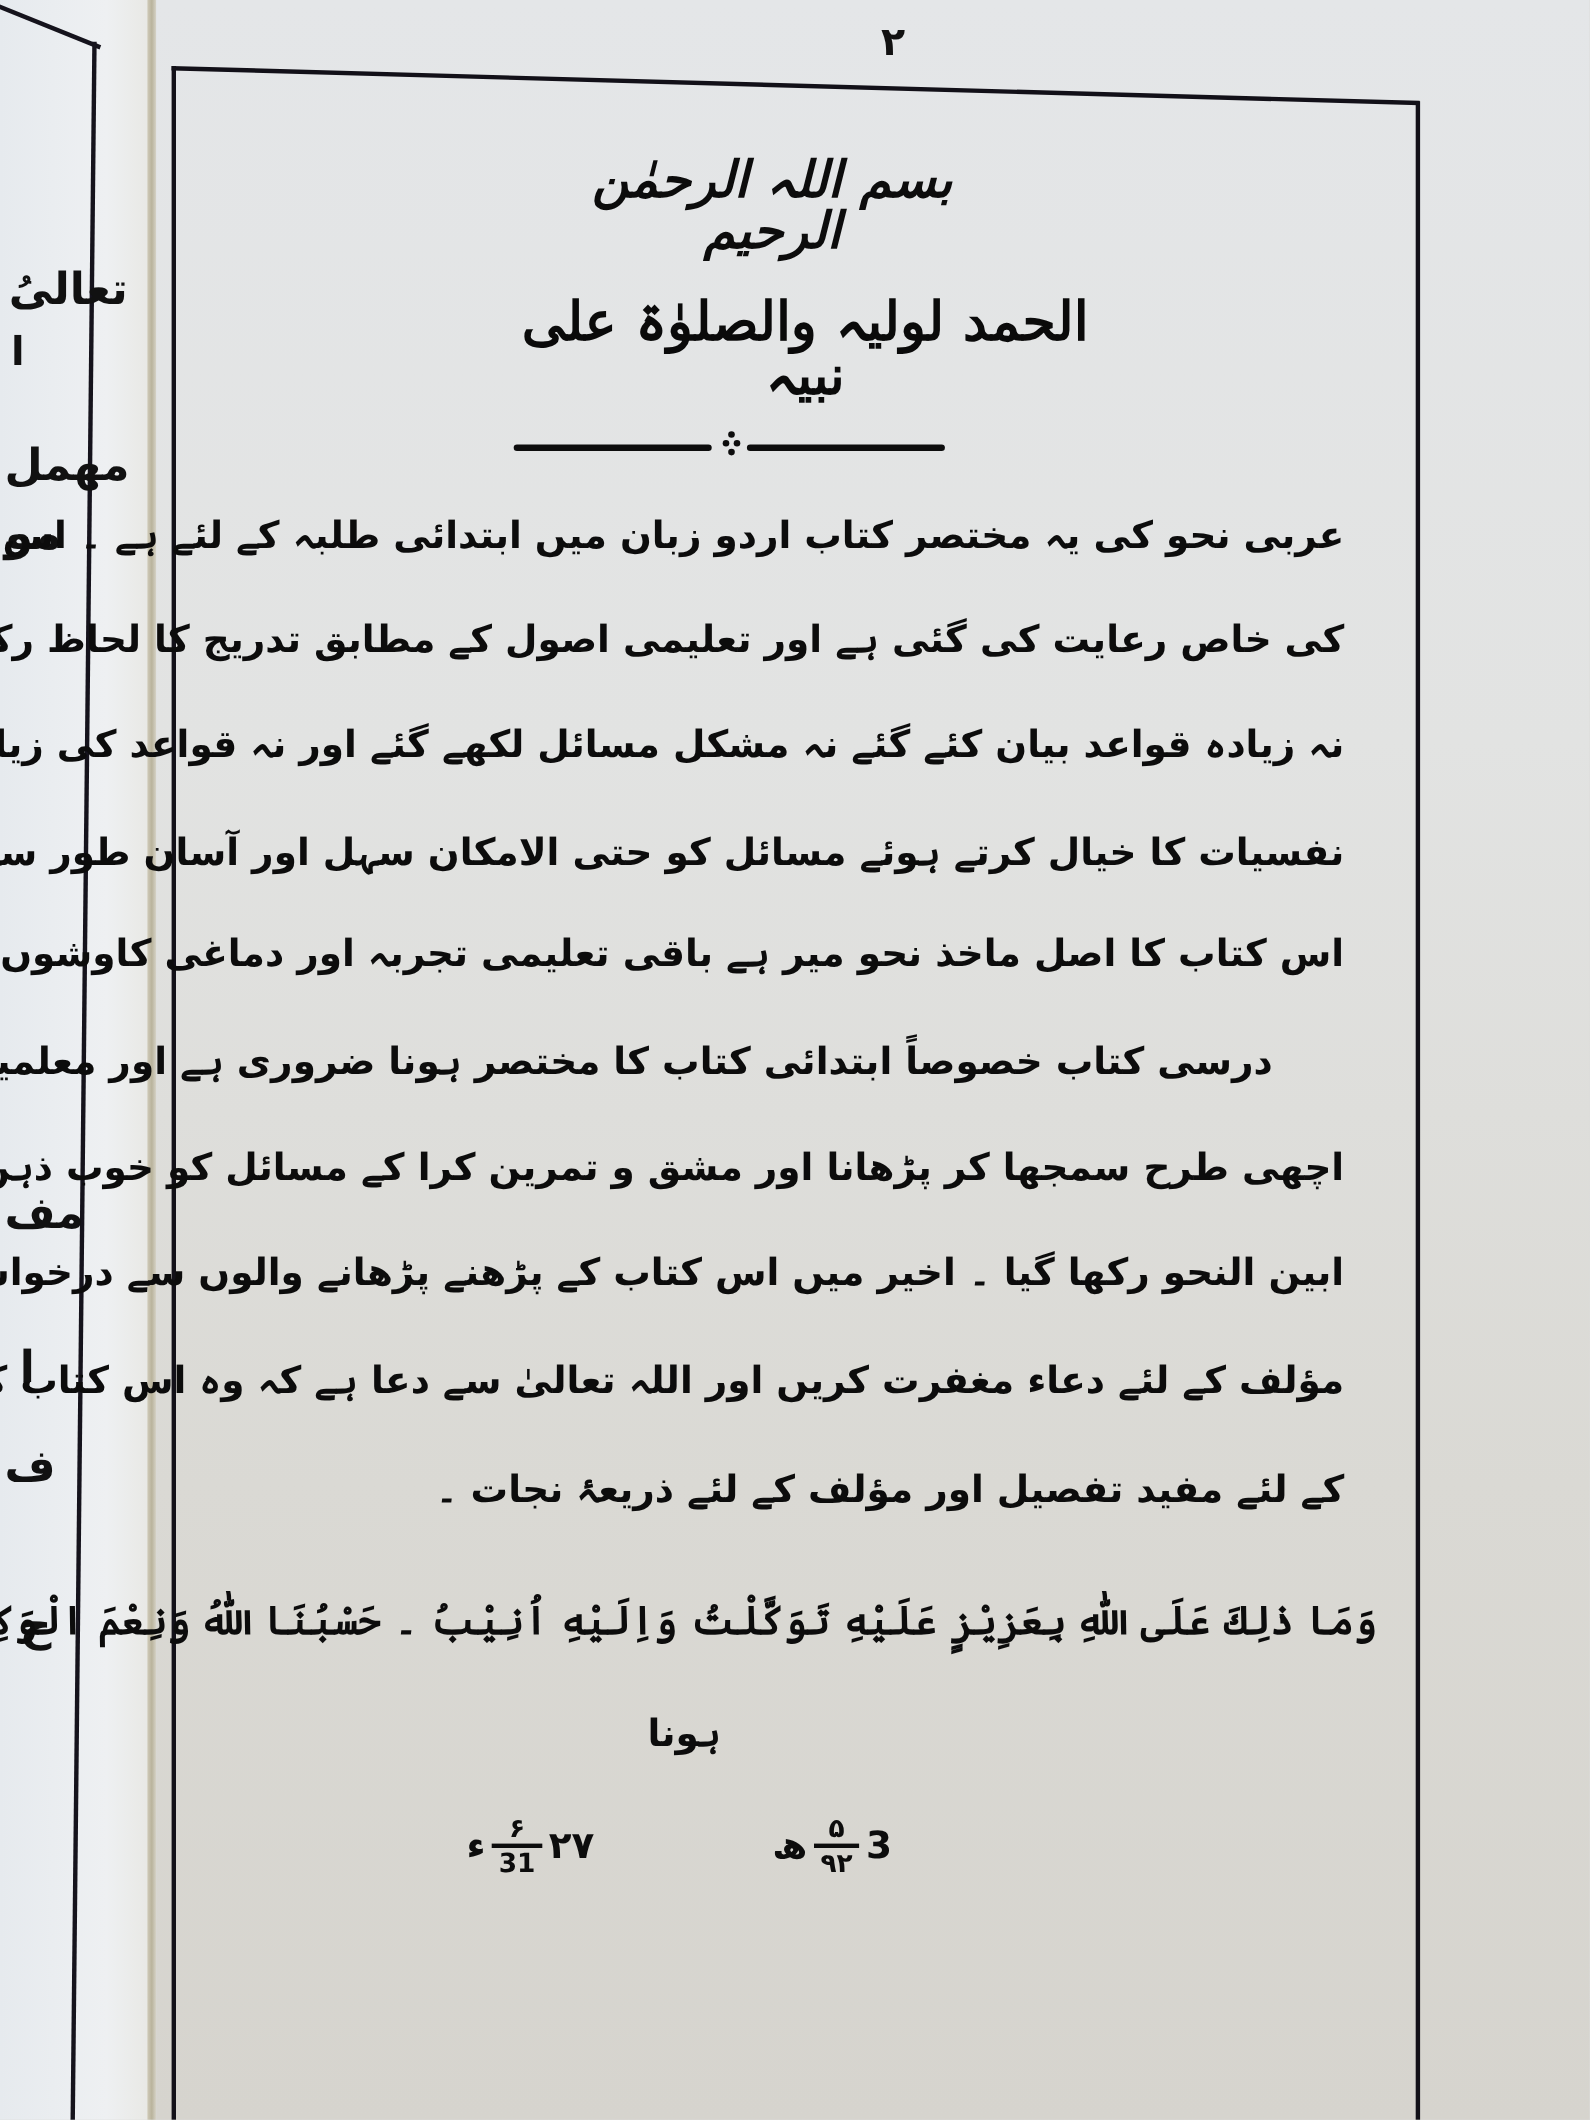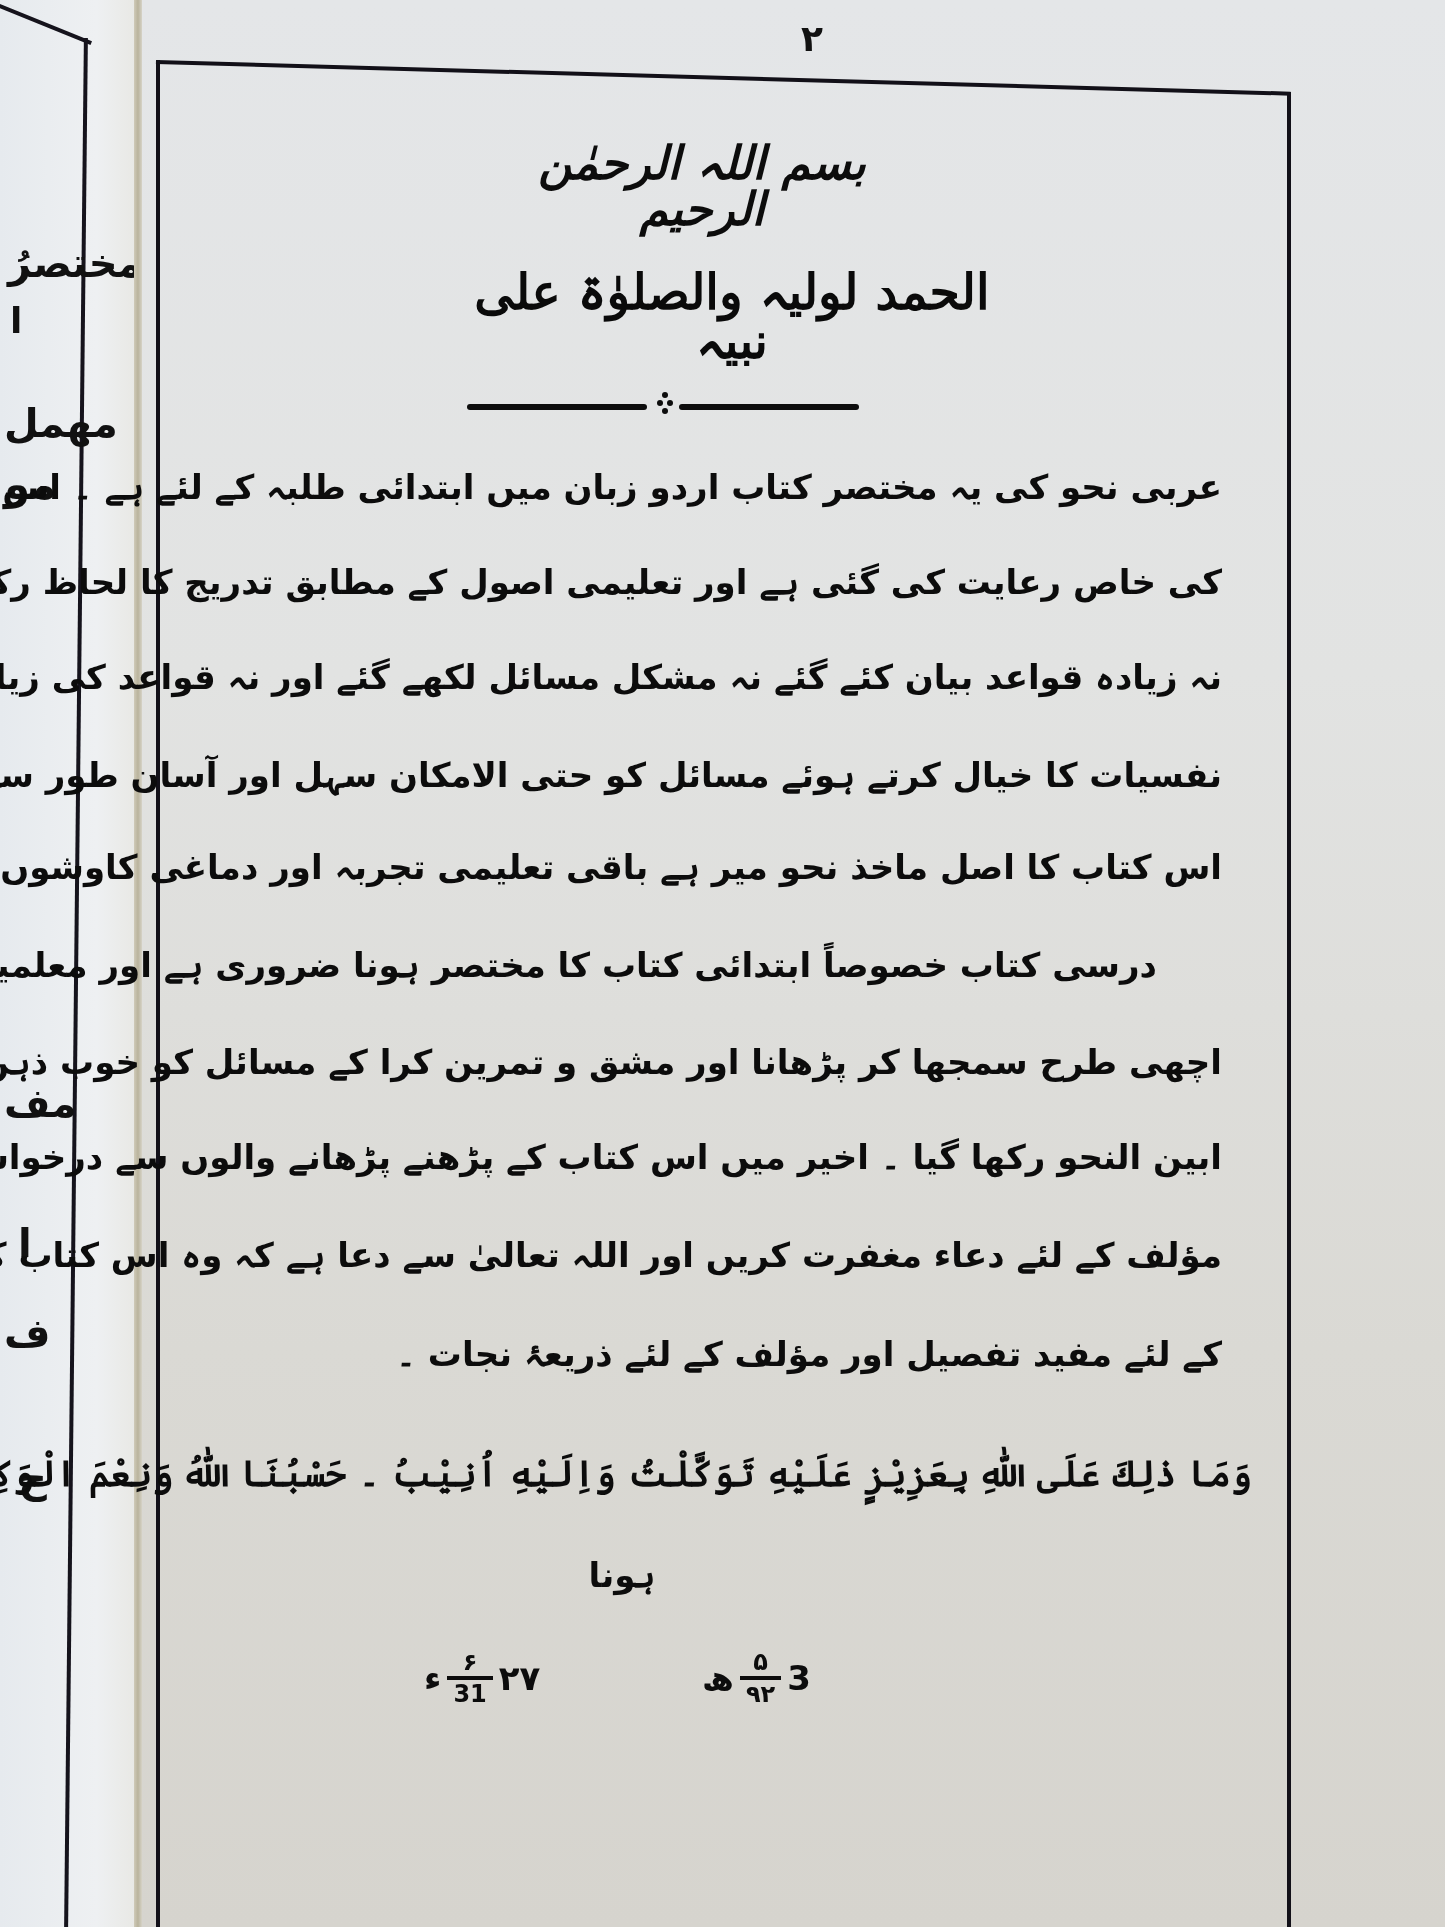--- a/index.html
+++ b/index.html
@@ -203,21 +203,21 @@
     .frac .num { padding: 0 6px 2px; }
     .frac .den { padding: 2px 6px 0; border-top: 4px solid #0c0c0c; }
   </style>
 </head>
 <body>
 
 <div class="left-page">
   <div class="left-page-top-edge"></div>
   <div class="left-page-border"></div>
   <div id="left-frags">
-      <div class="left-frag" style="top: 240px; left: 8px; font-size: 40px;">مختصرُ</div>
+      <div class="left-frag" style="top: 240px; left: 8px; font-size: 40px;">تعالیُ</div>
       <div class="left-frag" style="top: 300px; left: 10px; font-size: 36px;">ا</div>
       <div class="left-frag" style="top: 400px; left: 4px; font-size: 40px;">مهمل</div>
       <div class="left-frag" style="top: 460px; left: 4px; font-size: 42px;">مو</div>
       <div class="left-frag" style="top: 1080px; left: 4px; font-size: 40px;">مف</div>
       <div class="left-frag" style="top: 1220px; left: 18px; font-size: 40px;">ا</div>
       <div class="left-frag" style="top: 1310px; left: 4px; font-size: 40px;">ف</div>
       <div class="left-frag" style="top: 1455px; left: 18px; font-size: 40px;">ح</div>
     </div>
 </div>
 <div class="gutter"></div>

